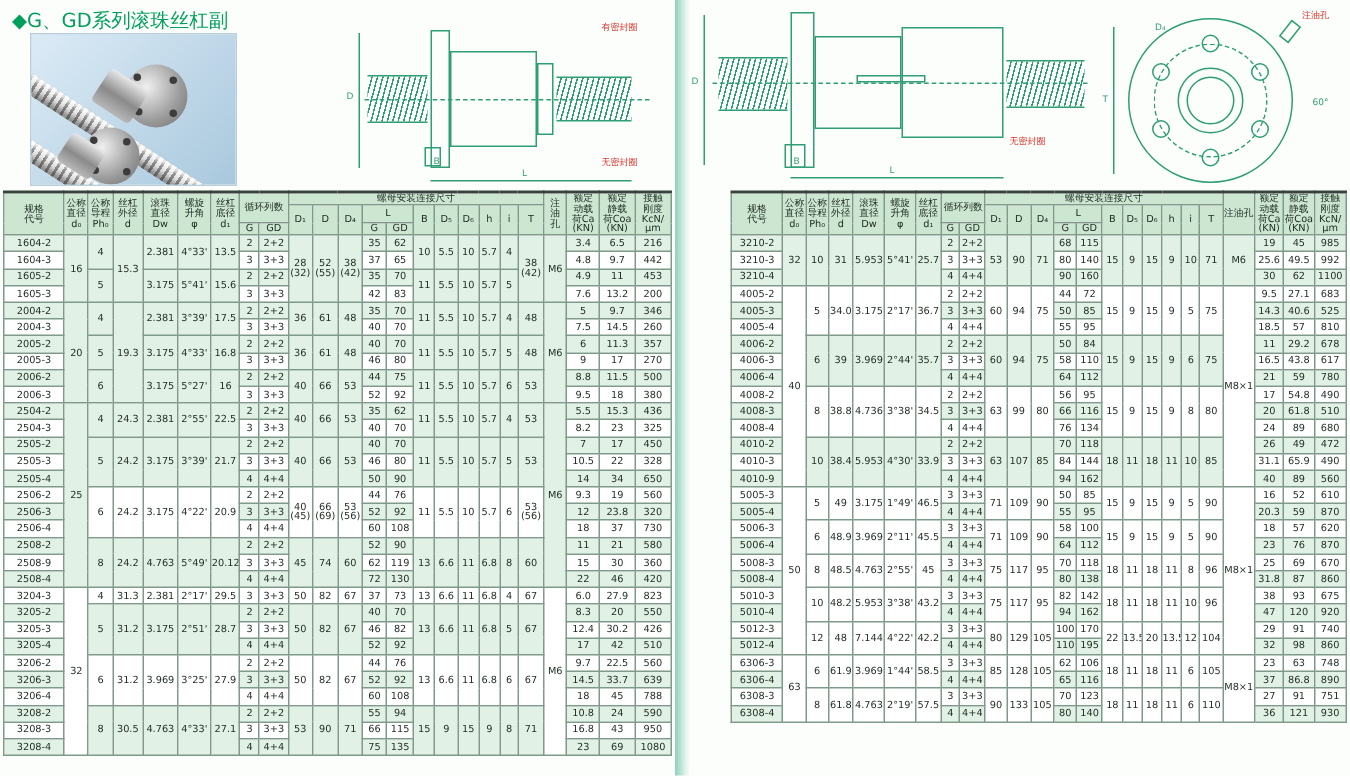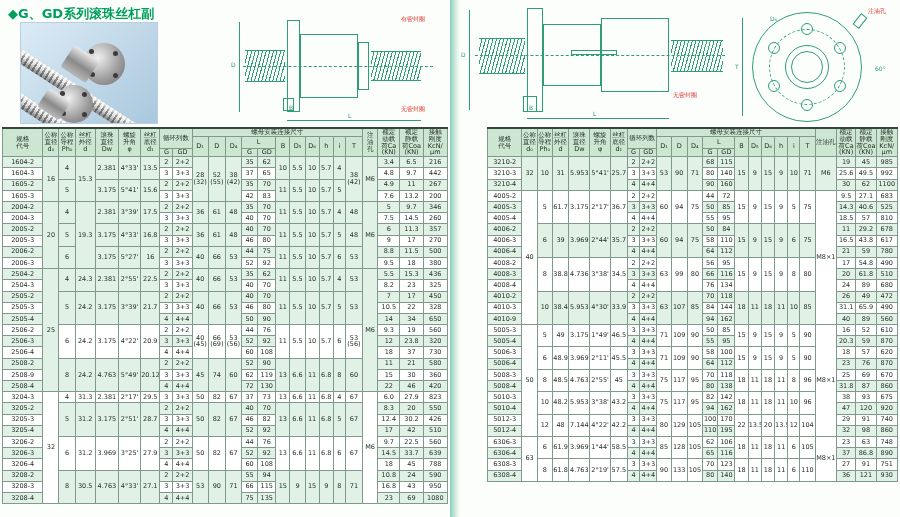--- a/index.html
+++ b/index.html
@@ -3,21 +3,21 @@
 <meta charset="utf-8">
 <style>
   html,body{margin:0;padding:0;}
   body{width:900px;height:517px;position:relative;overflow:hidden;
        background:#f7fbf8;font-family:"DejaVu Sans","Liberation Sans",sans-serif;}
   .panel{position:absolute;top:0;height:517px;}
   #left-panel{left:0;width:450px;background:#fcfefc;}
   #right-panel{left:450px;width:450px;background:#fcfefc;}
   .divider{position:absolute;left:450px;top:0;width:9px;height:517px;
            background:linear-gradient(90deg,#8ecfbc,#eaf6f0 85%);z-index:5;}
-  .page-title{position:absolute;left:8px;top:5px;font-size:13px;font-weight:bold;color:#00a05c;}
+  .page-title{position:absolute;left:8px;top:5px;font-size:13px;font-weight:normal;color:#00a05c;}
   
   .photo{position:absolute;left:20px;top:22px;width:136px;height:100px;overflow:hidden;
          background:linear-gradient(135deg,#dcebf6,#a9c8dd);border:1px solid #b9cfdd;}
   .shaft{position:absolute;height:13px;border-radius:7px;
          background:repeating-linear-gradient(90deg,#8d8d8d 0 2px,#ececec 2px 5px);
          box-shadow:inset 0 3px 3px rgba(255,255,255,.85),inset 0 -4px 4px rgba(40,40,40,.5);}
   .flange-disc{position:absolute;border-radius:50%;
          background:radial-gradient(circle at 35% 35%,#f0f0f0,#9a9a9a 60%,#6f6f6f);}
   .nut-cyl{position:absolute;border-radius:3px;background:linear-gradient(#e9e9e9,#8a8a8a 55%,#b8b8b8);}
   .bolt-hole{position:absolute;width:5px;height:5px;border-radius:50%;background:#3c3c3c;}
@@ -267,21 +267,21 @@
         <td>2+2</td>
         <td>35</td>
         <td>70</td>
         <td rowspan="2">11</td>
         <td rowspan="2">5.5</td>
         <td rowspan="2">10</td>
         <td rowspan="2">5.7</td>
         <td rowspan="2">5</td>
         <td>4.9</td>
         <td>11</td>
-        <td>267</td>
+        <td>453</td>
       </tr>
       <tr>
         <td>1605-3</td>
         <td>3</td>
         <td>3+3</td>
         <td>42</td>
         <td>83</td>
         <td>7.6</td>
         <td>13.2</td>
         <td>200</td>
@@ -849,21 +849,21 @@
         <td>90</td>
         <td>160</td>
         <td>30</td>
         <td>62</td>
         <td>1100</td>
       </tr>
       <tr>
         <td>4005-2</td>
         <td rowspan="12">40</td>
         <td rowspan="3">5</td>
-        <td rowspan="3">61.7</td>
+        <td rowspan="3">34.0</td>
         <td rowspan="3">3.175</td>
         <td rowspan="3">2°17'</td>
         <td rowspan="3">36.7</td>
         <td>2</td>
         <td>2+2</td>
         <td rowspan="3">60</td>
         <td rowspan="3">94</td>
         <td rowspan="3">75</td>
         <td>44</td>
         <td>72</td>

